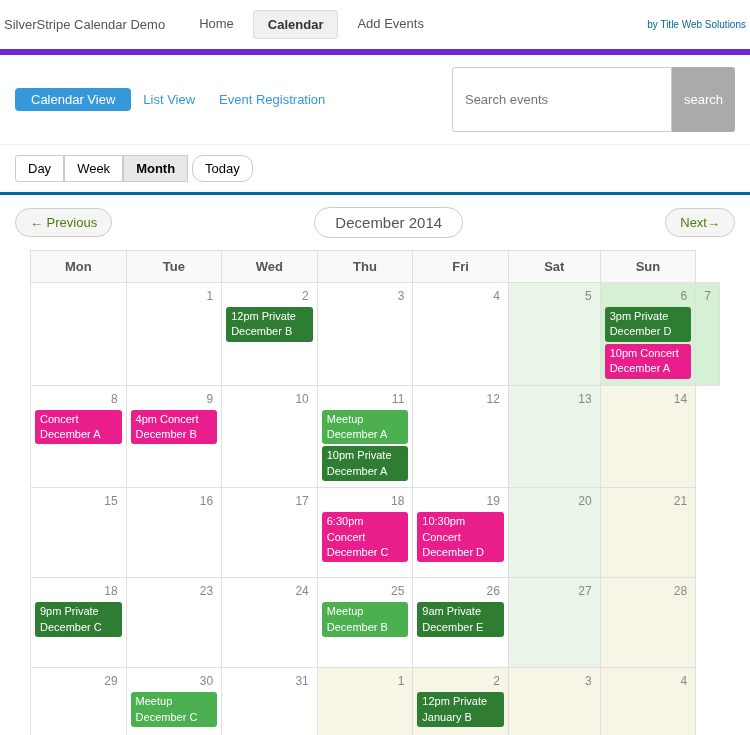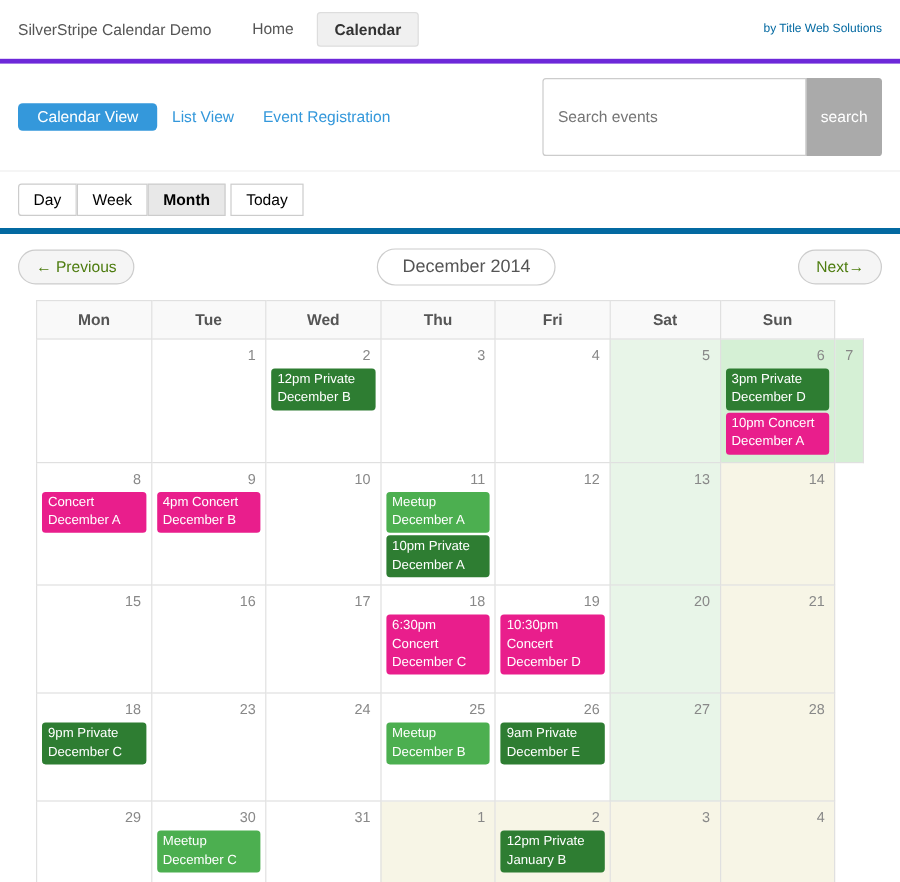--- a/index.html
+++ b/index.html
@@ -1,40 +1,40 @@
 <!DOCTYPE html>
 <html><head>
   <meta charset="utf-8">
   <style>
     * { box-sizing: border-box; margin: 0; padding: 0; }
     body { font-family: Arial, sans-serif; font-size: 13px; background: #fff; color: #333; width: 750px; }
 
     
-    .top-nav { display: flex; align-items: center; padding: 10px 15px; border-bottom: 4px solid #6d28d9; background: #fff; }
+    .top-nav { display: flex; align-items: center; padding: 10px 4px; border-bottom: 6px solid #6d28d9; background: #fff; }
     .top-nav .brand { font-size: 13px; color: #555; margin-right: 20px; }
     .top-nav .nav-links { display: flex; gap: 5px; }
     .top-nav .nav-link { padding: 6px 14px; font-size: 13px; color: #555; text-decoration: none; border-radius: 3px; }
     .top-nav .nav-link.active { background: #f0f0f0; font-weight: bold; color: #333; border: 1px solid #ddd; }
     .top-nav .by-title { margin-left: auto; color: #0369a1; font-size: 10px; text-align: right; }
 
     
     .sub-nav { display: flex; align-items: center; padding: 12px 15px; border-bottom: 1px solid #eee; }
     .btn-primary { background: #3498db; color: #fff; border: none; padding: 4px 16px; border-radius: 4px; cursor: pointer; font-size: 13px; }
     .btn-link { background: none; border: none; color: #3498db; padding: 8px 12px; cursor: pointer; font-size: 13px; }
     .search-area { margin-left: auto; display: flex; gap: 0; }
     .search-input { border: 1px solid #ccc; padding: 7px 12px; font-size: 13px; border-radius: 3px 0 0 3px; width: 220px; color: #999; }
     .search-btn { background: #aaa; color: #fff; border: none; padding: 25px 12px; border-radius: 0 3px 3px 0; cursor: pointer; font-size: 13px; }
 
     
-    .view-controls { display: flex; align-items: center; padding: 10px 15px; border-bottom: 5px solid #0369a1; }
+    .view-controls { display: flex; align-items: center; padding: 10px 15px; border-bottom: 3px solid #0369a1; }
     .view-btn { border: 1px solid #ccc; background: #fff; padding: 5px 12px; font-size: 13px; cursor: pointer; }
     .view-btn:first-child { border-radius: 3px 0 0 3px; }
     .view-btn.active { background: #e8e8e8; font-weight: bold; }
     .view-btn:last-of-type { border-radius: 0 3px 3px 0; margin-right: 5px; }
-    .today-btn { border: 1px solid #ccc; background: #fff; padding: 5px 12px; border-radius: 0; font-size: 13px; cursor: pointer; margin-left: 4px; }
+    .today-btn { border: 1px solid #ccc; background: #fff; padding: 5px 12px; border-radius: 11px; font-size: 13px; cursor: pointer; margin-left: 4px; }
 
     
     .cal-nav { display: flex; align-items: center; justify-content: space-between; padding: 12px 15px; }
     .nav-prev, .nav-next { border: 1px solid #ccc; background: #f5f5f5; padding: 6px 14px; border-radius: 20px; cursor: pointer; font-size: 13px; color: #4d7c0f; }
     .cal-title { font-size: 15px; color: #555; border: 1px solid #ccc; padding: 6px 20px; border-radius: 20px; }
 
     
     .calendar { width: 100%; border-collapse: collapse; margin: 0 15px; width: calc(100% - 30px); }
     .calendar th { text-align: center; padding: 8px 0; font-size: 13px; font-weight: bold; color: #555; border: 1px solid #e0e0e0; background: #f9f9f9; }
     .calendar td { vertical-align: top; border: 1px solid #e0e0e0; padding: 4px; min-height: 80px; height: 90px; width: 14.28%; }
@@ -52,20 +52,21 @@
     .cal-wrapper { padding: 0 15px 15px 15px; }
   </style>
 </head>
 <body>
 
 <div class="top-nav">
   <span class="brand">SilverStripe Calendar Demo</span>
   <nav class="nav-links">
     <a class="nav-link">Home</a>
     <a class="nav-link active">Calendar</a>
+    <a class="nav-link">Add Events</a>
   </nav>
   <span class="by-title">by Title Web Solutions</span>
 </div>
 
 <div class="sub-nav">
   <button class="btn-primary">Calendar View</button>
   <button class="btn-link">List View</button>
   <button class="btn-link">Event Registration</button>
   <div class="search-area">
     <input class="search-input" type="text" placeholder="Search events" style="">

